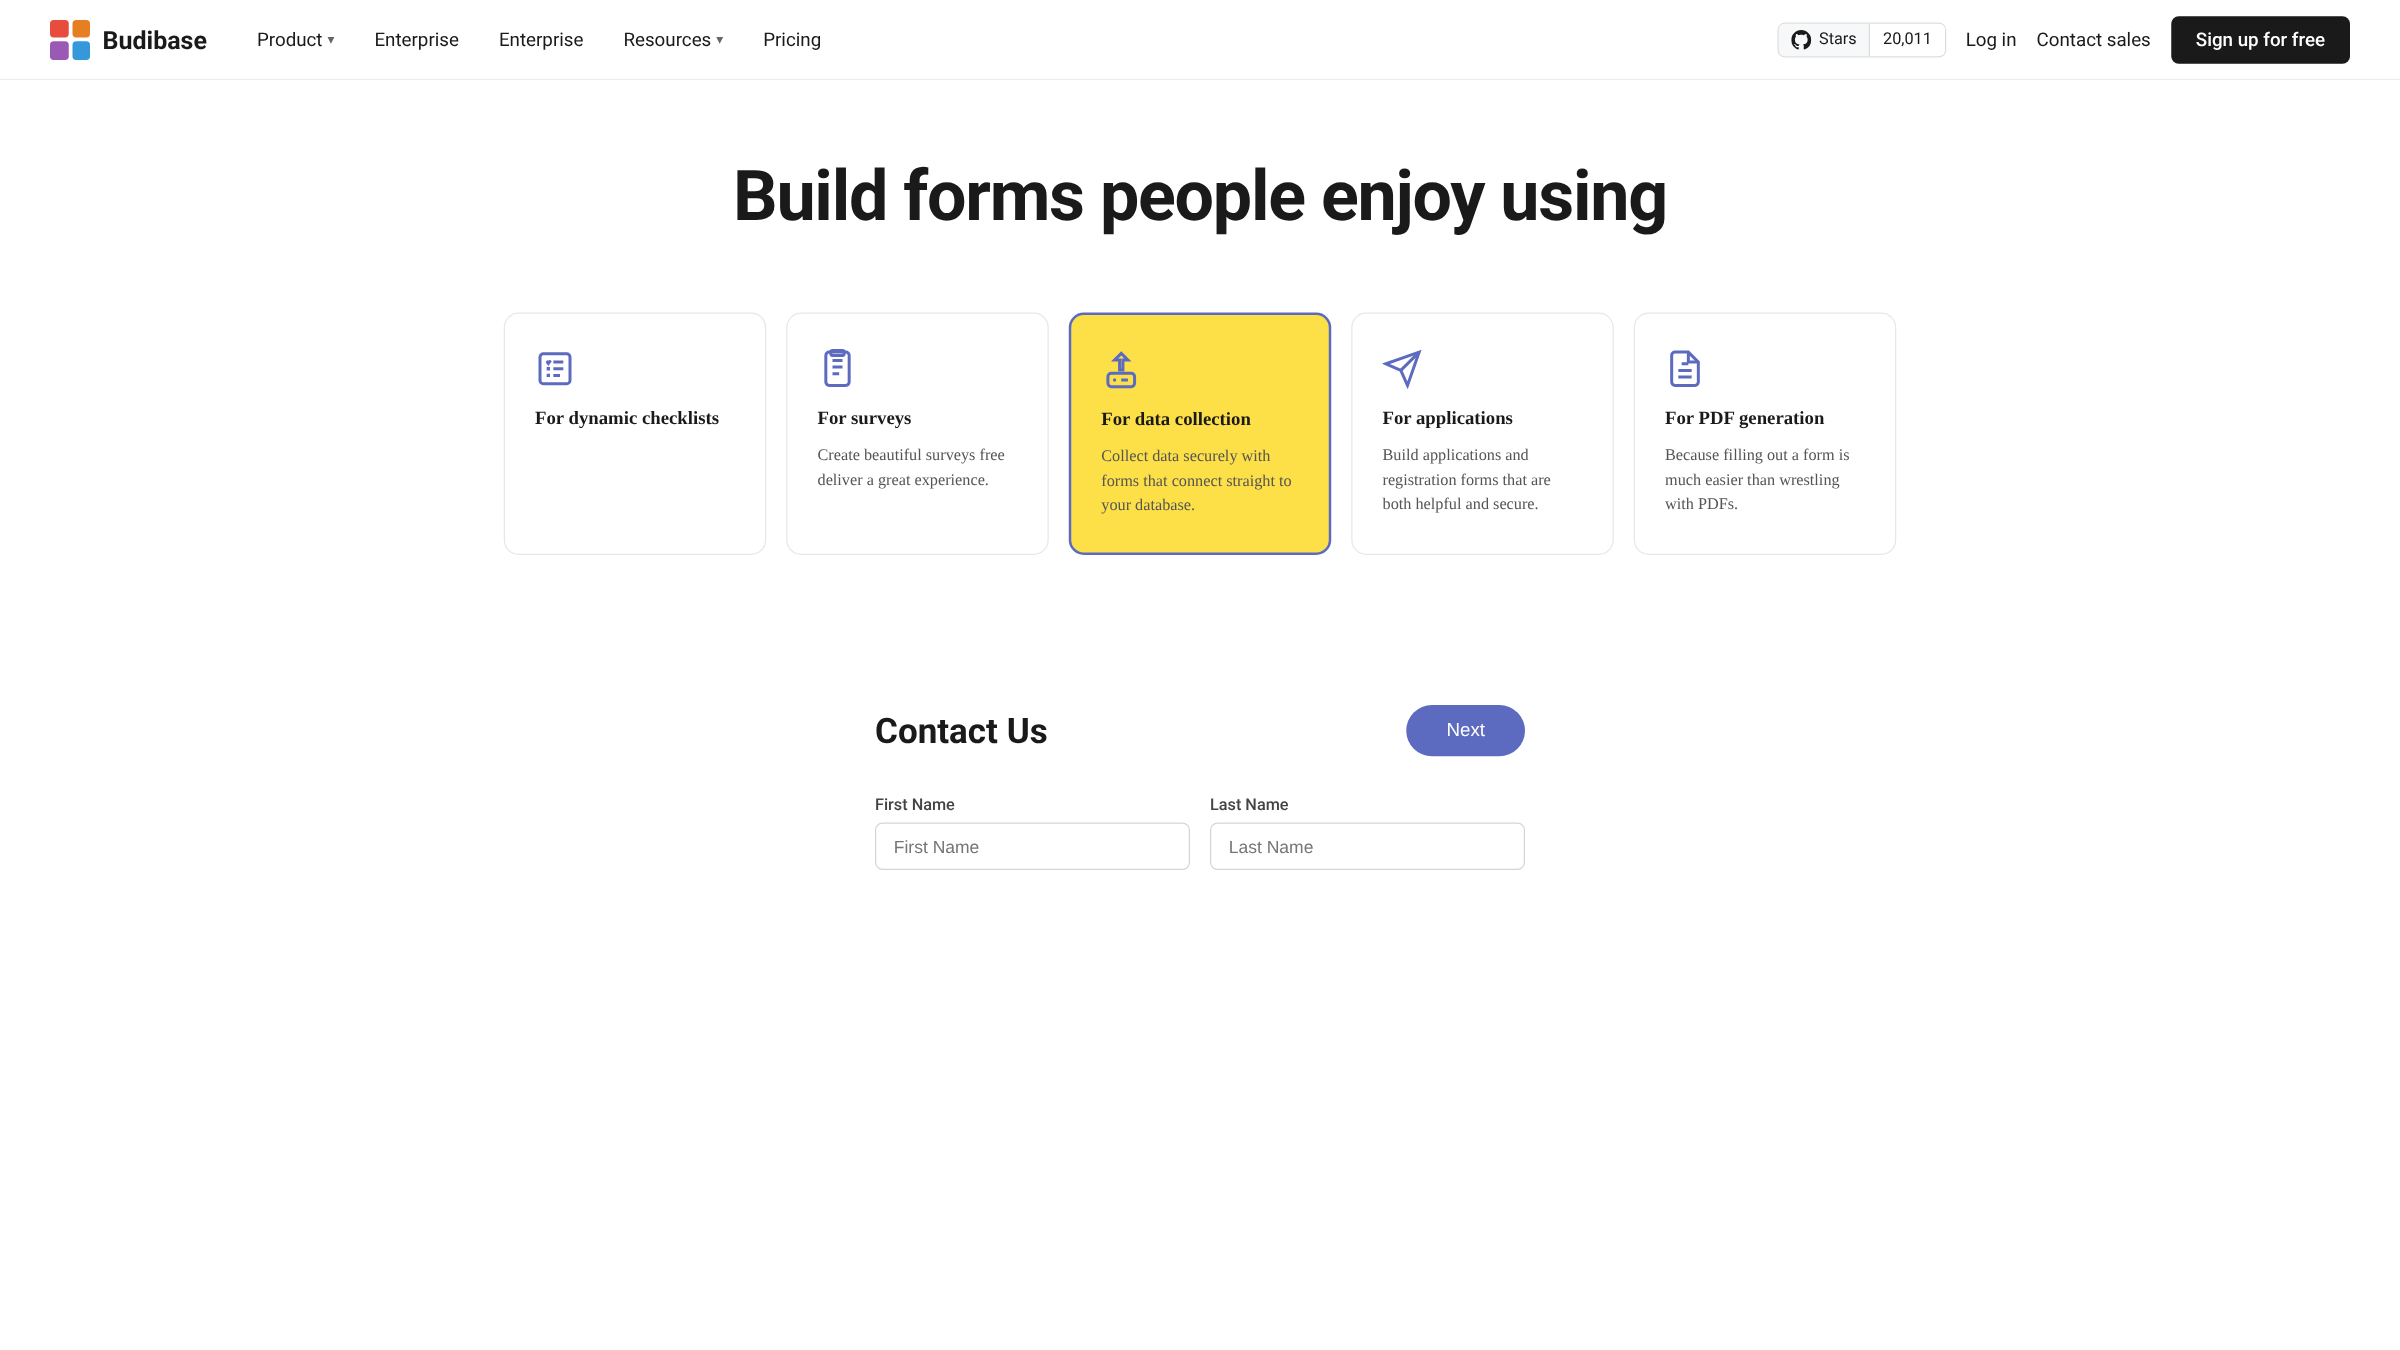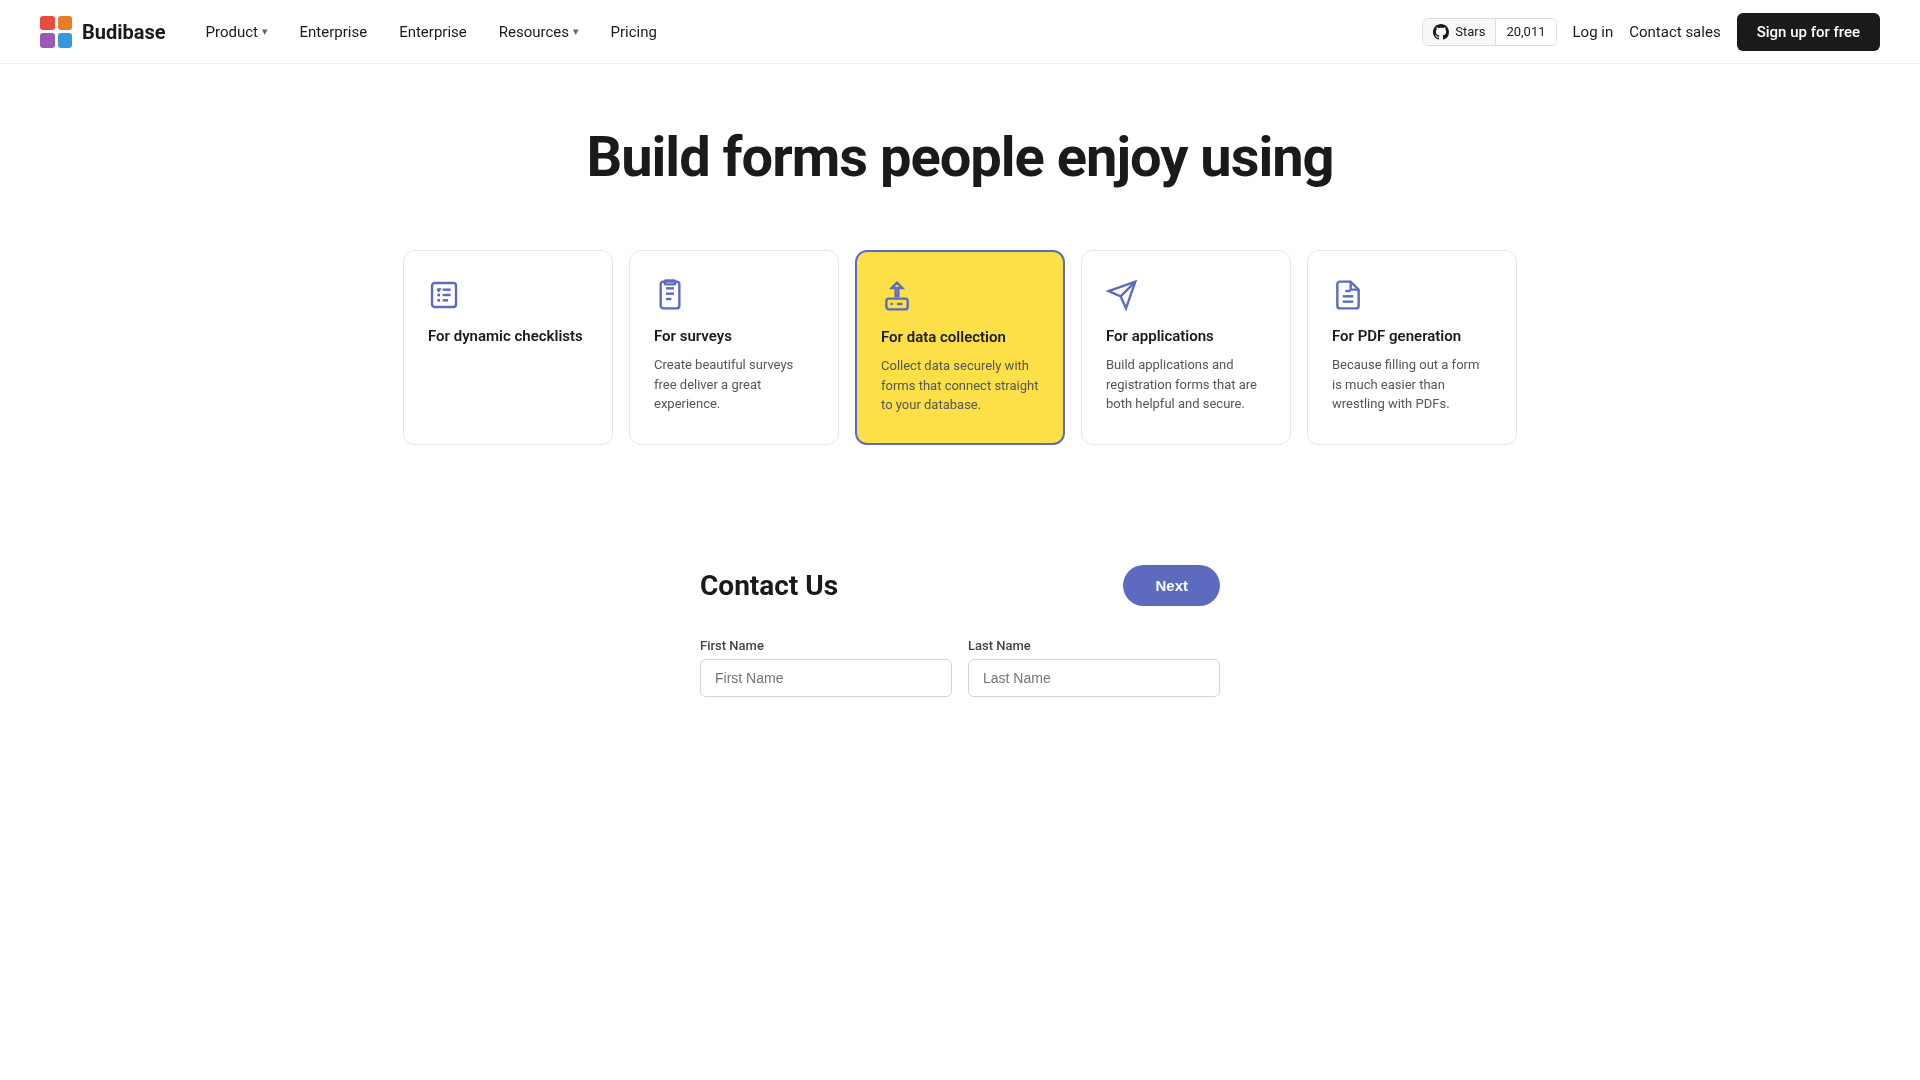--- a/index.html
+++ b/index.html
@@ -33,35 +33,35 @@
 
     
     main { padding: 60px 40px; max-width: 1200px; margin: 0 auto; }
 
     
     .hero-title { text-align: center; font-size: 56px; font-weight: 700; margin-bottom: 60px; letter-spacing: -1px; }
 
     
     .cards { display: flex; gap: 16px; justify-content: center; margin-bottom: 120px; }
     .card {
-      border: 1px solid #e5e7eb; border-radius: 12px; padding: 28px 24px; width: 210px; cursor: pointer; background: #fff;
+      border: 1px solid #e5e7eb; border-radius: 12px; padding: 28px 24px; width: 210px; cursor: pointer; background: #fff; font-family: Liberation Serif, serif;
     }
     .card.active { border: 2px solid #5c6bc0; background: #fde047; }
     .card-icon { margin-bottom: 16px; color: #5c6bc0; }
     .card-title { font-size: 15px; font-weight: 600; margin-bottom: 10px; }
     .card-desc { font-size: 13px; color: #555; line-height: 1.5; }
 
     
     svg { display: inline-block; vertical-align: middle; }
 
     
     .contact-section { max-width: 520px; margin: 0 auto; }
     .contact-header { display: flex; align-items: center; justify-content: space-between; margin-bottom: 32px; }
     .contact-title { font-size: 28px; font-weight: 700; }
-    .next-btn { background: #5c6bc0; color: #fff; border: none; border-radius: 24px; padding: 12px 32px; font-size: 15px; font-weight: 700; cursor: pointer; }
+    .next-btn { background: #5c6bc0; color: #fff; border: none; border-radius: 24px; padding: 12px 32px; font-size: 15px; font-weight: 400; cursor: pointer; }
     .form-row { display: flex; gap: 16px; }
     .form-group { flex: 1; display: flex; flex-direction: column; gap: 6px; }
     .form-label { font-size: 13px; color: #444; font-weight: 500; }
     .form-input {
       border: 1px solid #d1d5db; border-radius: 6px; padding: 10px 14px; font-size: 14px; color: #aaa; outline: none;
       width: 100%;
     }
   </style>
 </head>
 <body>

